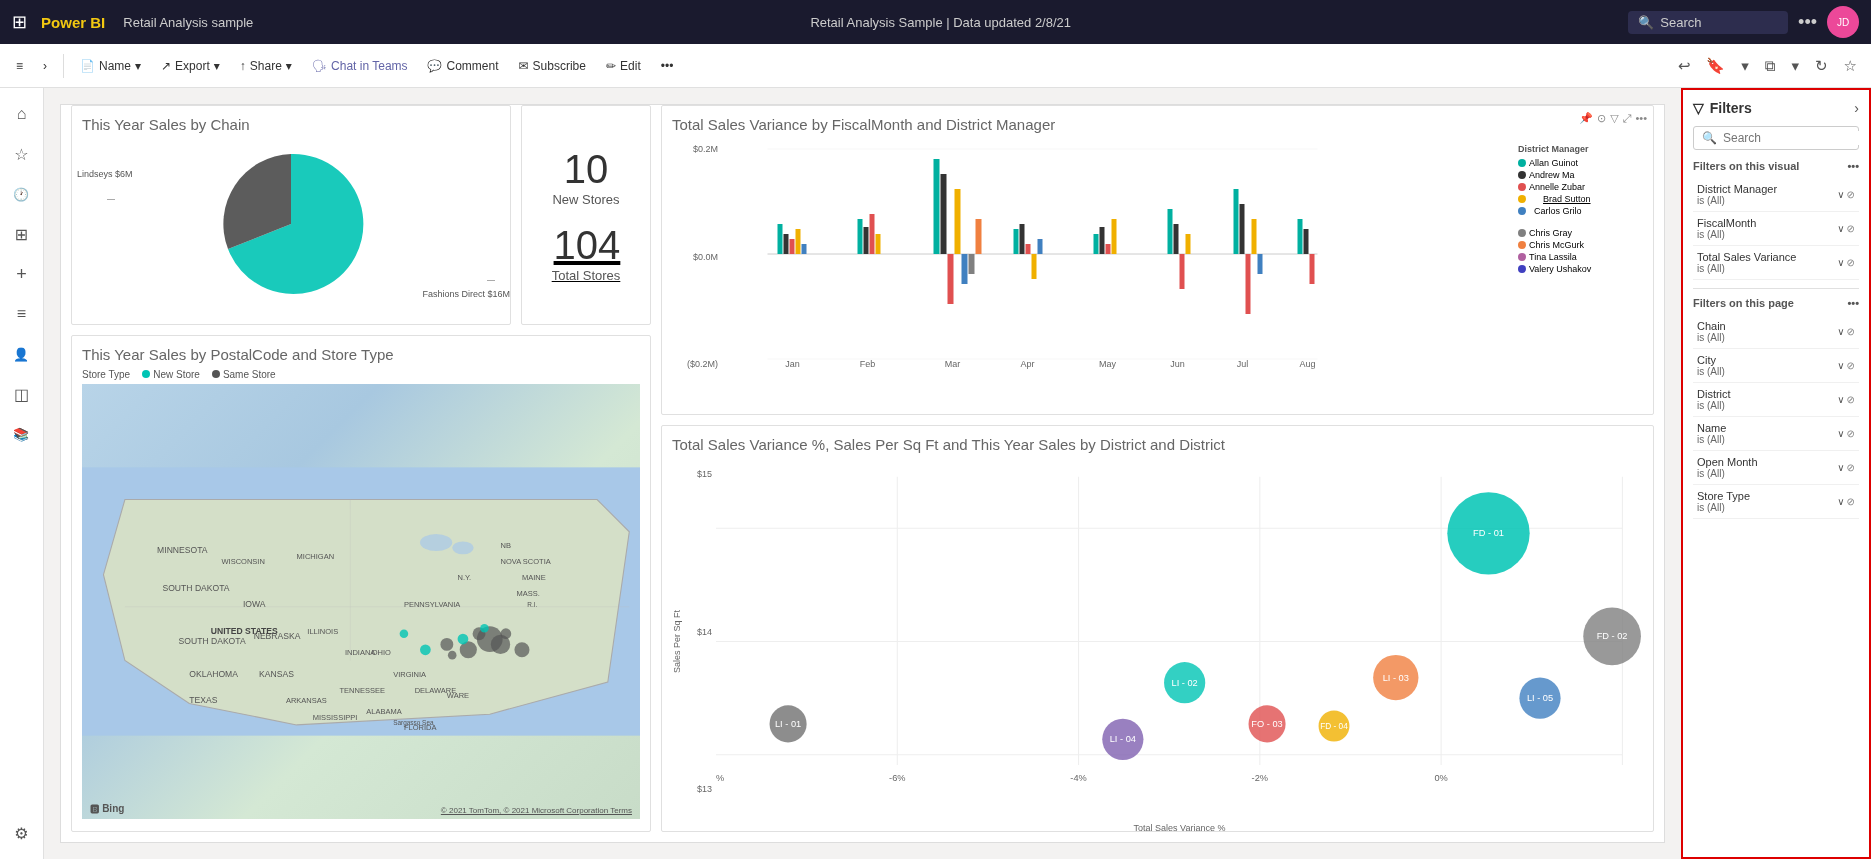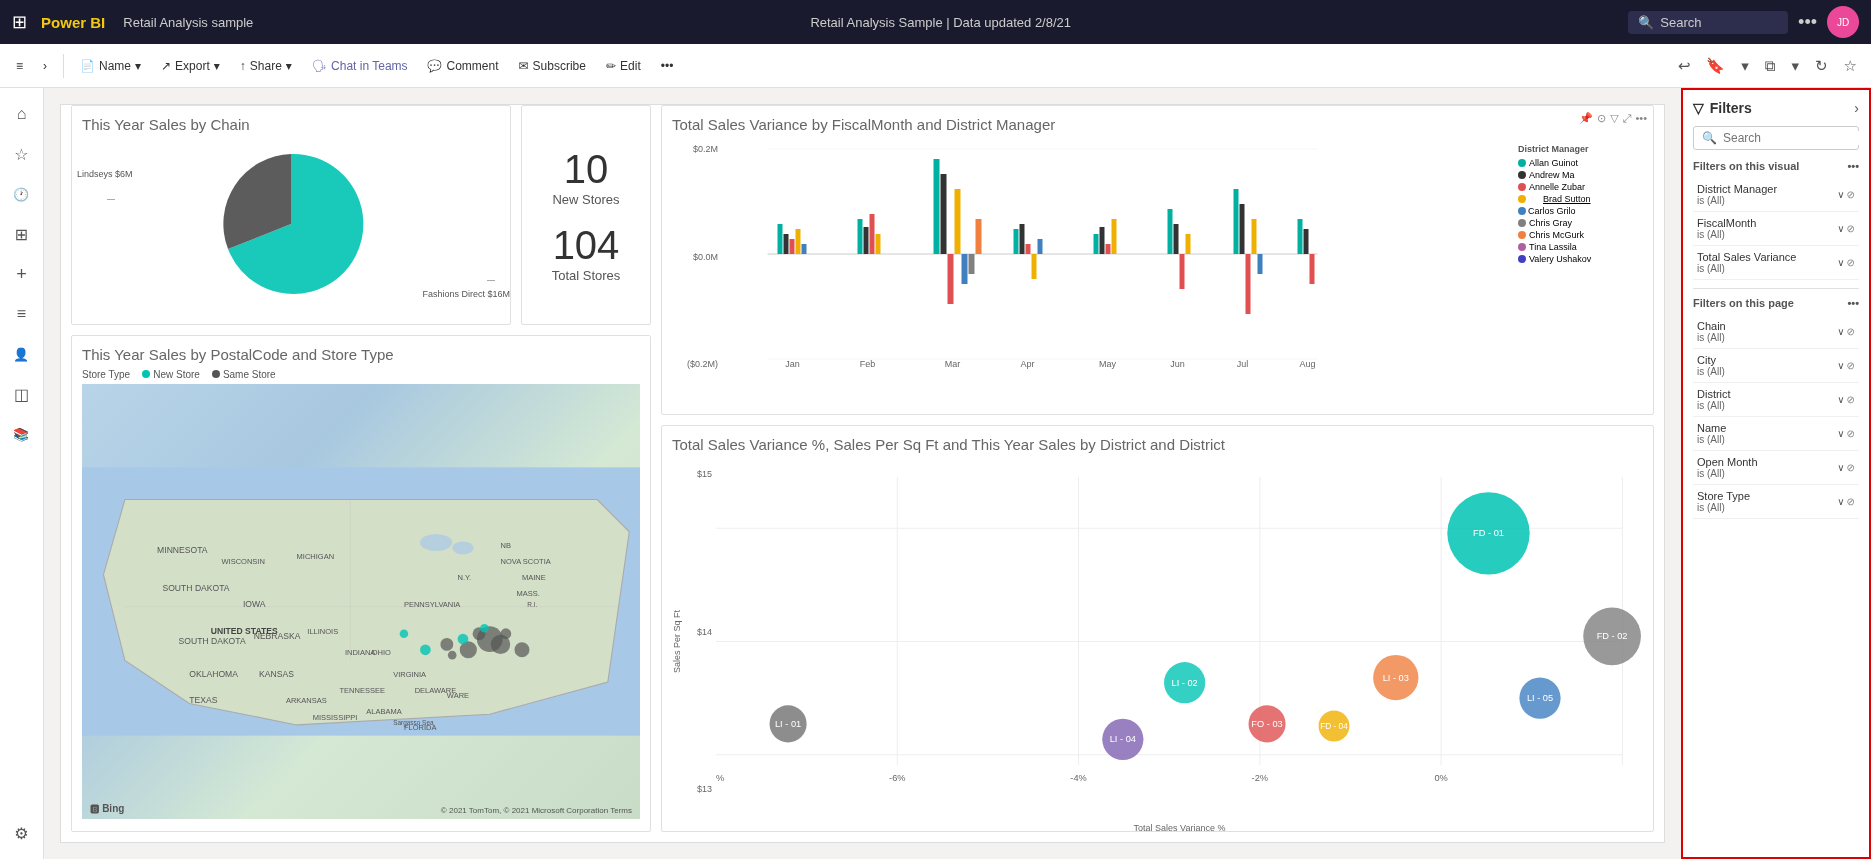--- a/index.html
+++ b/index.html
@@ -213,21 +213,21 @@
                 <div style="position:absolute;left:25px;top:55px;font-size:8px;color:#555;">—</div>
                 <div style="position:absolute;right:5px;bottom:25px;font-size:8px;color:#555;">—</div>
               </div>
             </div>
 
             <div class="visual-card" style="width:130px;display:flex;flex-direction:column;justify-content:center;align-items:center;gap:16px;">
               <div style="text-align:center;">
                 <div style="font-size:40px;font-weight:200;color:#333;">10</div>
                 <div style="font-size:13px;color:#555;">New Stores</div>
               </div>
-              <div style="text-align:center;">
+              <div style="text-align:right;text-decoration:underline;">
                 <div style="font-size:40px;font-weight:200;color:#333;">104</div>
                 <div style="font-size:13px;color:#555;">Total Stores</div>
               </div>
             </div>
           </div>
 
           <div class="visual-card" style="flex:1;overflow:hidden;">
             <div class="visual-title">This Year Sales by PostalCode and Store Type</div>
             <div class="store-type-legend">
               <span>Store Type</span>
@@ -286,21 +286,21 @@
                 <text x="310" y="210" font-size="7" fill="#555">DELAWARE</text>
                 <text x="240" y="210" font-size="7" fill="#555">TENNESSEE</text>
                 <text x="190" y="220" font-size="7" fill="#555">ARKANSAS</text>
                 <text x="215" y="235" font-size="7" fill="#555">MISSISSIPPI</text>
                 <text x="265" y="230" font-size="7" fill="#555">ALABAMA</text>
                 <text x="290" y="240" font-size="6" fill="#555">Sargasso Sea</text>
                 <text x="120" y="155" font-size="8" fill="#444" font-weight="bold">UNITED STATES</text>
                 <text x="300" y="245" font-size="7" fill="#555">FLORIDA</text>
               </svg>
               <div style="position:absolute;bottom:4px;left:8px;font-size:10px;color:#555;font-weight:bold;">🅱 Bing</div>
-              <div style="position:absolute;bottom:4px;right:8px;font-size:8px;color:#555;">© 2021 TomTom, © 2021 Microsoft Corporation  Terms</div>
+              <div style="position:absolute;bottom:4px;right:8px;font-size:8px;color:#555;text-decoration:underline;">© 2021 TomTom, © 2021 Microsoft Corporation  Terms</div>
             </div>
           </div>
 
         </div>
 
         <div class="right-col">
 
           <div class="visual-card" style="height:310px;position:relative;">
 
             <div style="position:absolute;top:6px;right:6px;display:flex;gap:4px;">
@@ -394,21 +394,21 @@
                     <span>Andrew Ma</span>
                   </div>
                 <div style="display:flex;align-items:center;gap:3px;margin-bottom:2px;">
                     <span style="width:8px;height:8px;border-radius:50%;background:#e05050;display:inline-block;flex-shrink:0;"></span>
                     <span>Annelle Zubar</span>
                   </div>
                 <div style="display:flex;align-items:center;gap:17px;margin-bottom:2px;text-decoration:underline;">
                     <span style="width:8px;height:8px;border-radius:50%;background:#f0b000;display:inline-block;flex-shrink:0;"></span>
                     <span>Brad Sutton</span>
                   </div>
-                <div style="display:flex;align-items:center;gap:2px;margin-bottom:2px;">
+                <div style="display:flex;align-items:center;gap:8px;margin-bottom:12px;">
                     <span style="width:8px;height:8px;border-radius:50%;background:#4080c0;display:inline-block;flex-shrink:0;"></span>
                     <span>Carlos Grilo</span>
                   </div>
                 <div style="display:flex;align-items:center;gap:3px;margin-bottom:2px;">
                     <span style="width:8px;height:8px;border-radius:50%;background:#808080;display:inline-block;flex-shrink:0;"></span>
                     <span>Chris Gray</span>
                   </div>
                 <div style="display:flex;align-items:center;gap:3px;margin-bottom:2px;">
                     <span style="width:8px;height:8px;border-radius:50%;background:#f08040;display:inline-block;flex-shrink:0;"></span>
                     <span>Chris McGurk</span>

